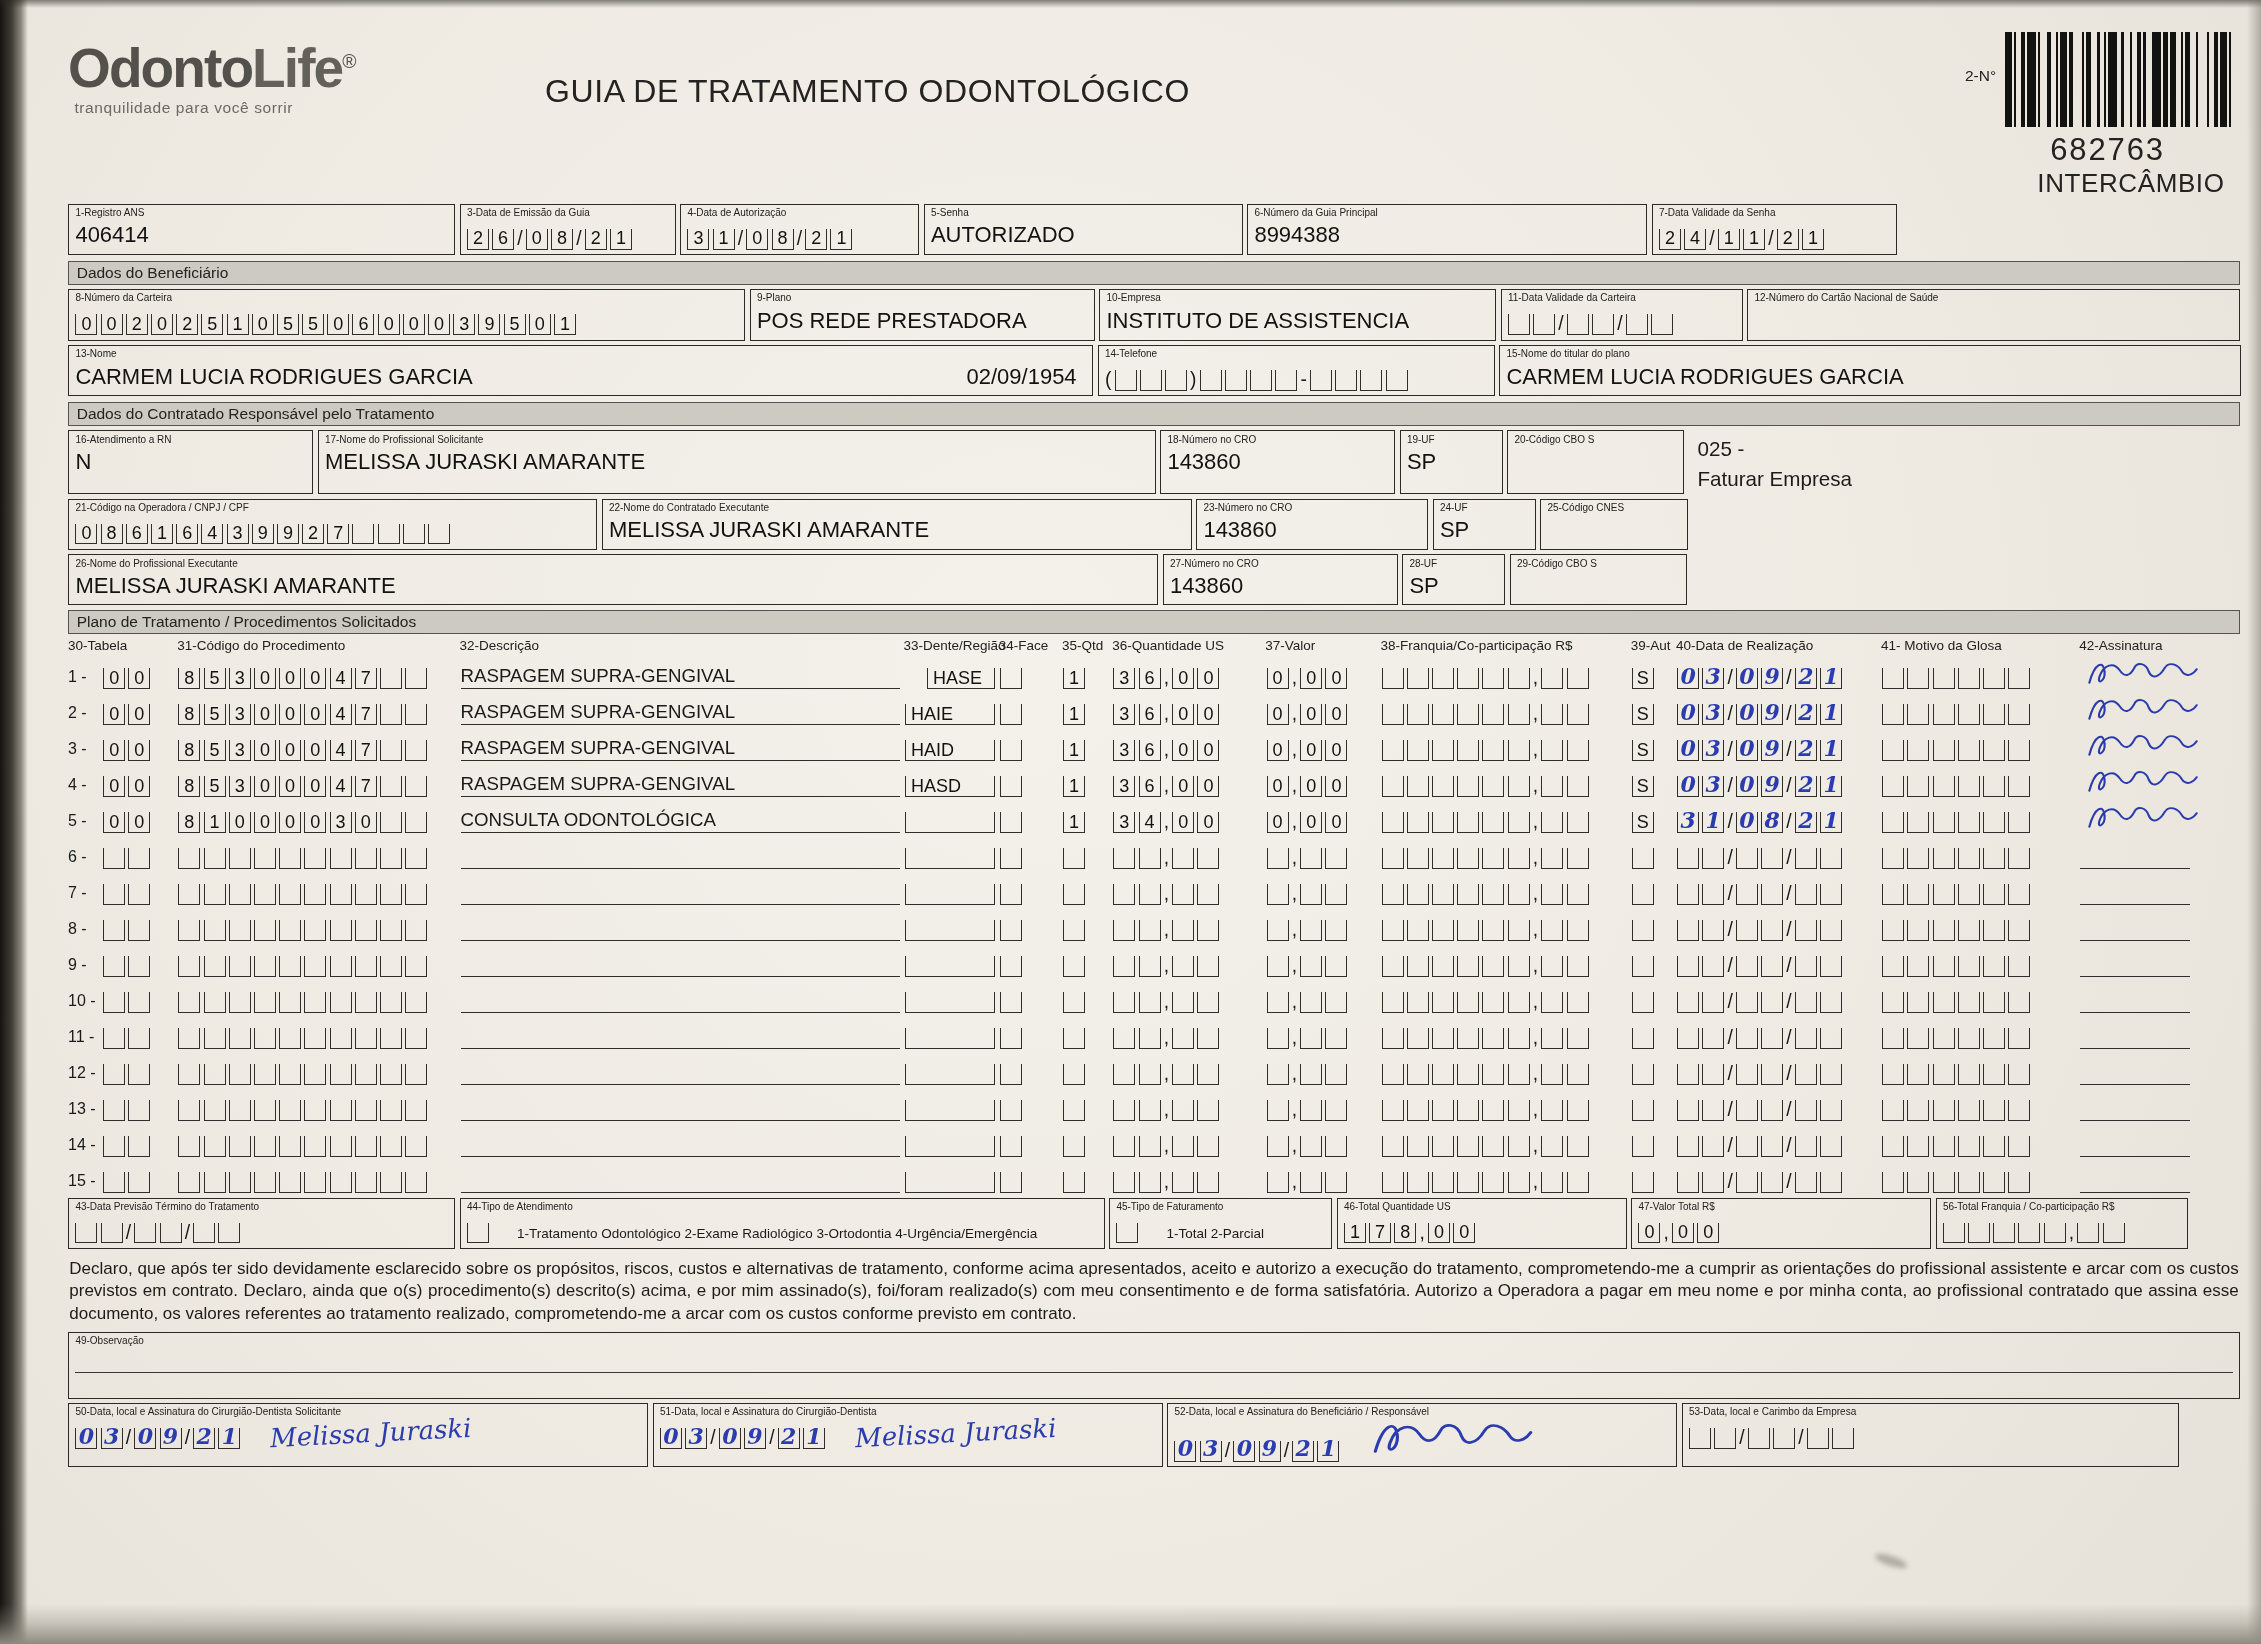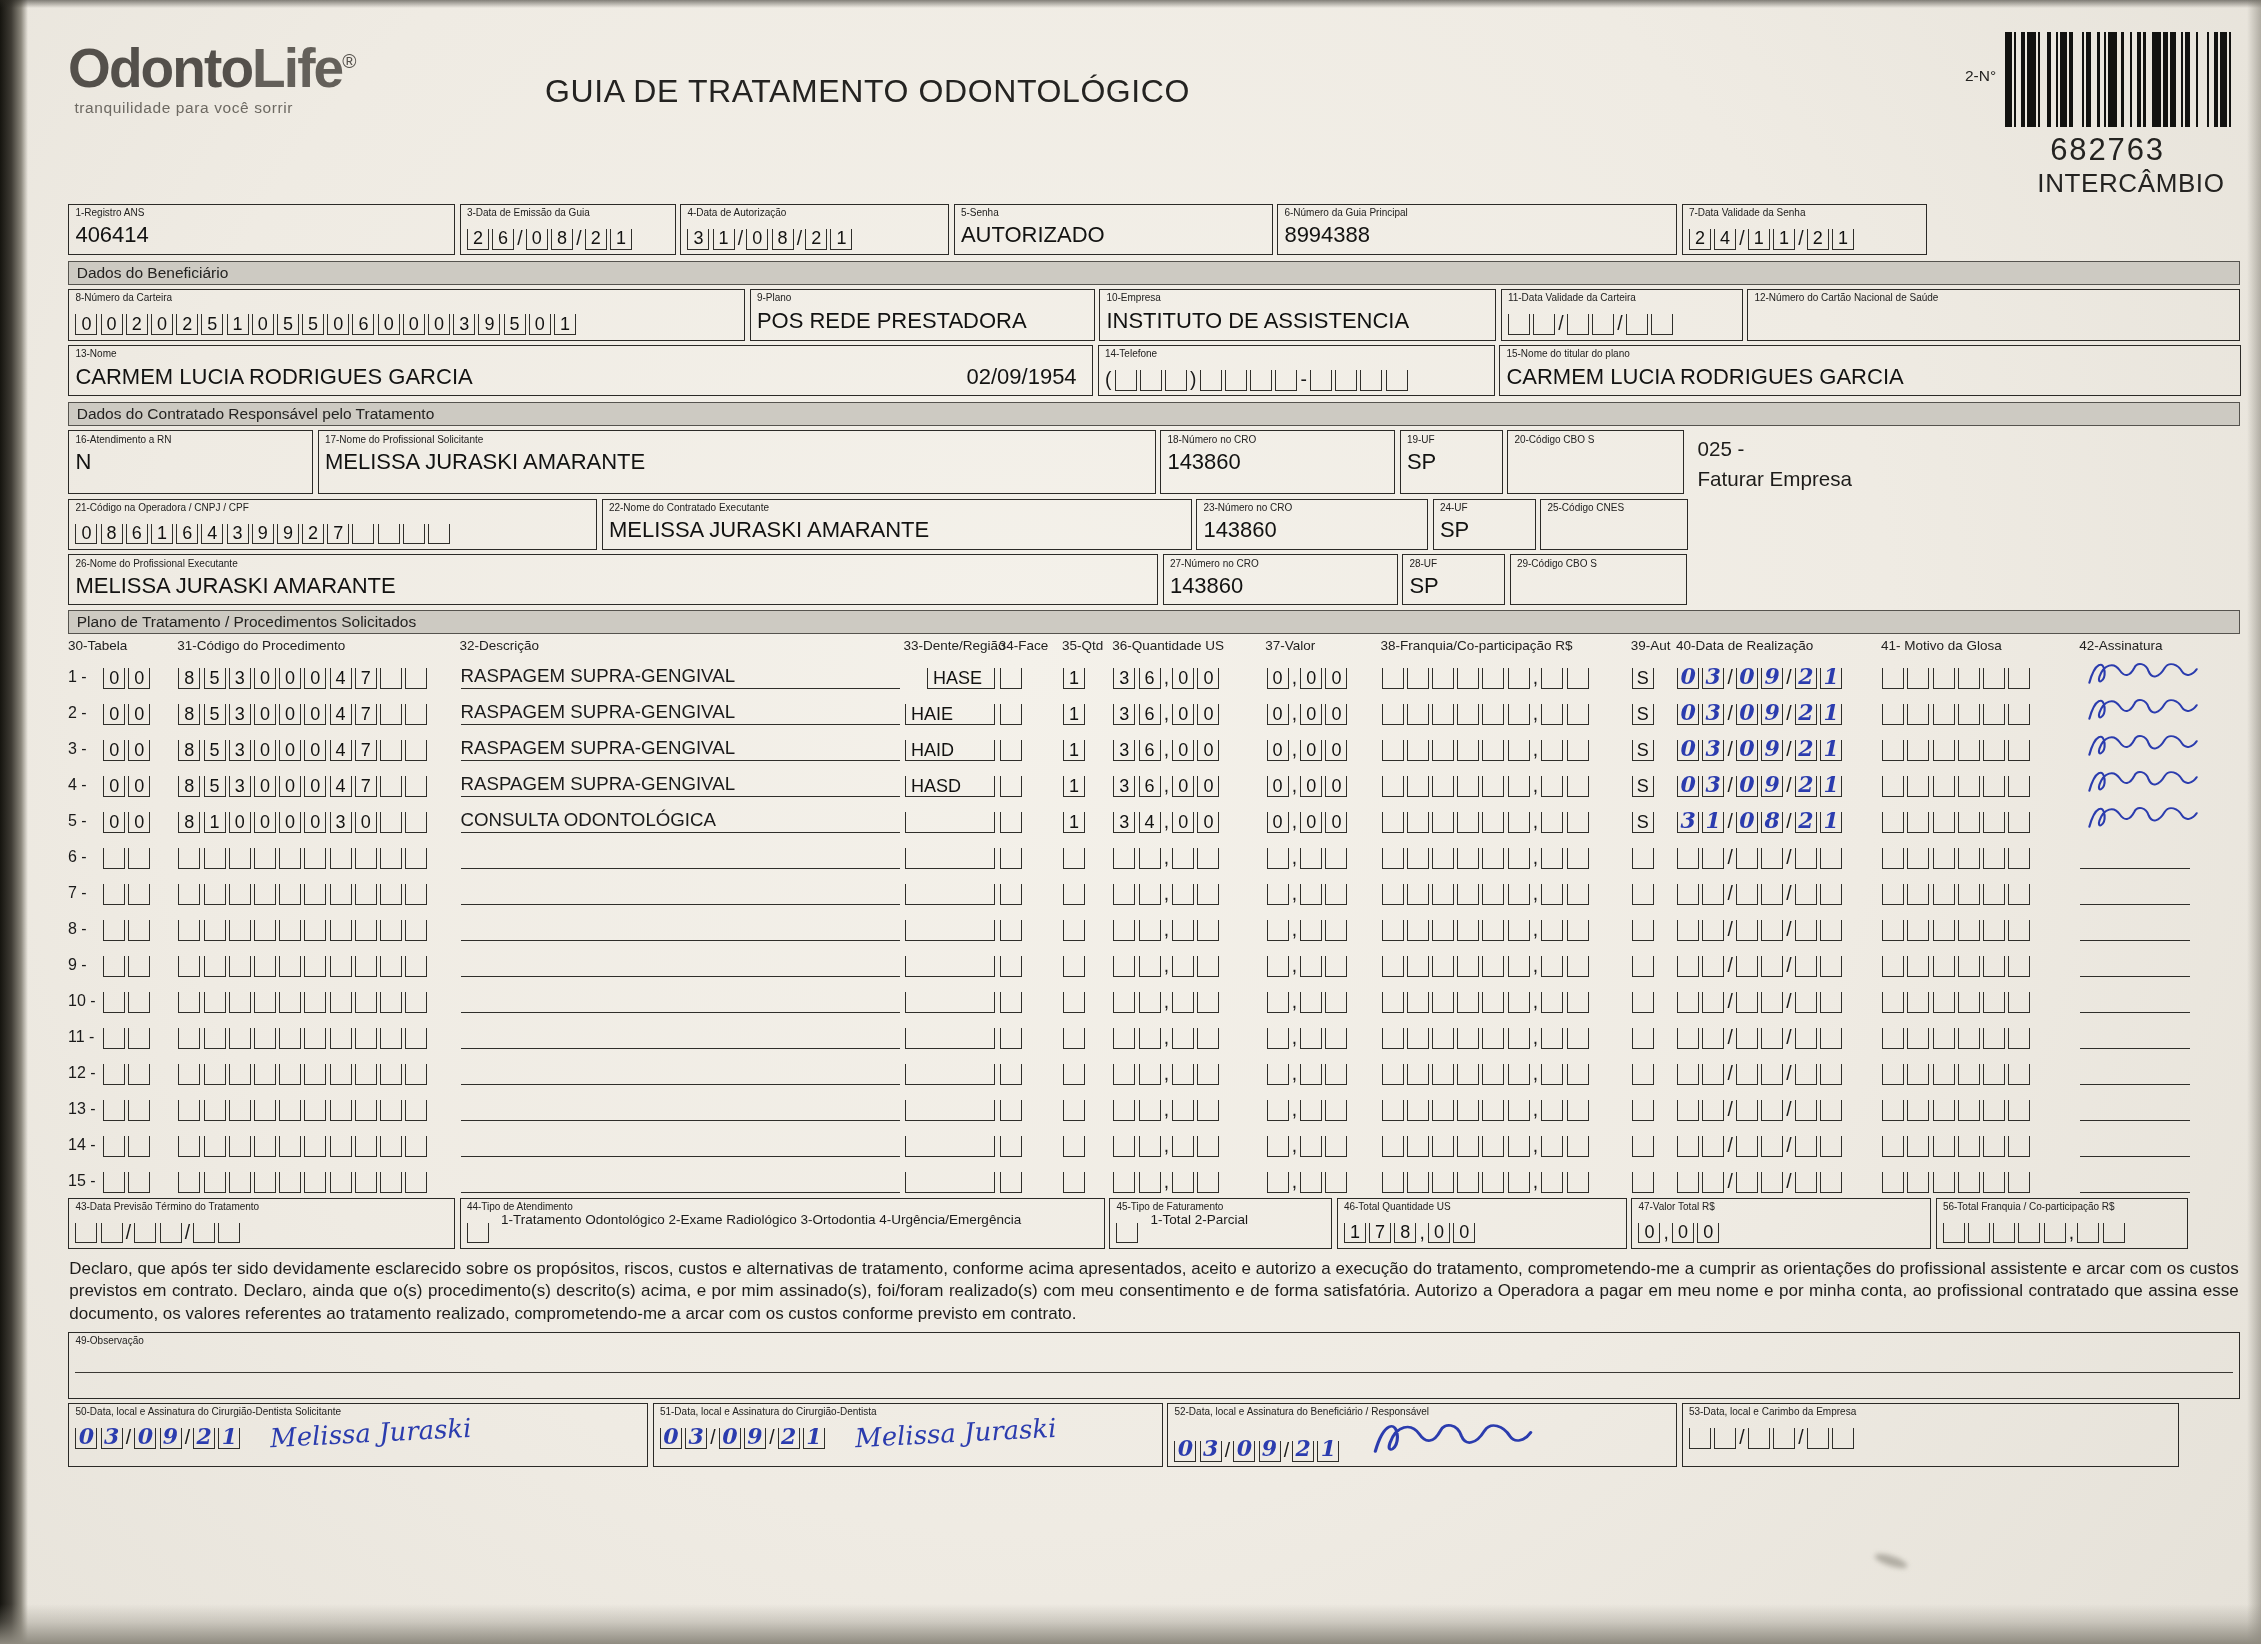--- a/index.html
+++ b/index.html
@@ -59,21 +59,21 @@
   .phc{flex:0 0 auto;white-space:nowrap;overflow:visible;}
   .prow{display:flex;gap:5.2px;align-items:flex-end;height:36px;}
   .pcol{flex:0 0 auto;display:inline-flex;align-items:flex-end;overflow:visible;}
   .pnum{font-size:16px;padding-bottom:2.6px;white-space:nowrap;}
   .pdesc{border-bottom:1.3px solid #2f2e2a;font-size:18.7px;height:24.5px;box-sizing:border-box;white-space:nowrap;overflow:hidden;width:100%;}
   .psig{position:relative;width:100%;height:31px;}
   .psig svg{position:absolute;right:-10.3px;bottom:0;}
   .sigline{border-bottom:1.3px solid #2f2e2a;width:100%;height:24.5px;box-sizing:border-box;}
 
   
-  .optrow{display:flex;gap:12px;}
+  .optrow{display:flex;align-items:flex-end;gap:28px;}
   .opttext{font-size:13.5px;padding-bottom:2.6px;white-space:nowrap;}
 
   .declaration{font-size:17px;line-height:1.32;text-align:justify;margin:9px 1.3px 0;color:#1d1c1a;}
 
   .obsbox{border:1.9px solid #2b2a27;margin-top:6.4px;height:67px;padding:3.2px 6.4px;box-sizing:border-box;}
   .obsline{border-bottom:1.3px solid #3a3833;height:26px;}
 
   .sigboxes .fieldbox{height:64px;}
   .sigrow-inner{display:flex;align-items:flex-end;gap:30px;}
   .sigtext{font-family:"DejaVu Serif",serif;font-style:italic;color:#2b3cae;font-size:26px;
@@ -170,21 +170,21 @@
             <span class="cc">2</span>
             <span class="cc">6</span>
             <span class="csep">/</span>
             <span class="cc">0</span>
             <span class="cc">8</span>
             <span class="csep">/</span>
             <span class="cc">2</span>
             <span class="cc">1</span>
           </div>
       </div>
-      <div class="fieldbox" style="width:269px">
+      <div class="fieldbox" style="width:239px">
         <div class="flabel">4-Data de Autorização</div>
         <div class="comb">
             <span class="cc">3</span>
             <span class="cc">1</span>
             <span class="csep">/</span>
             <span class="cc">0</span>
             <span class="cc">8</span>
             <span class="csep">/</span>
             <span class="cc">2</span>
             <span class="cc">1</span>

